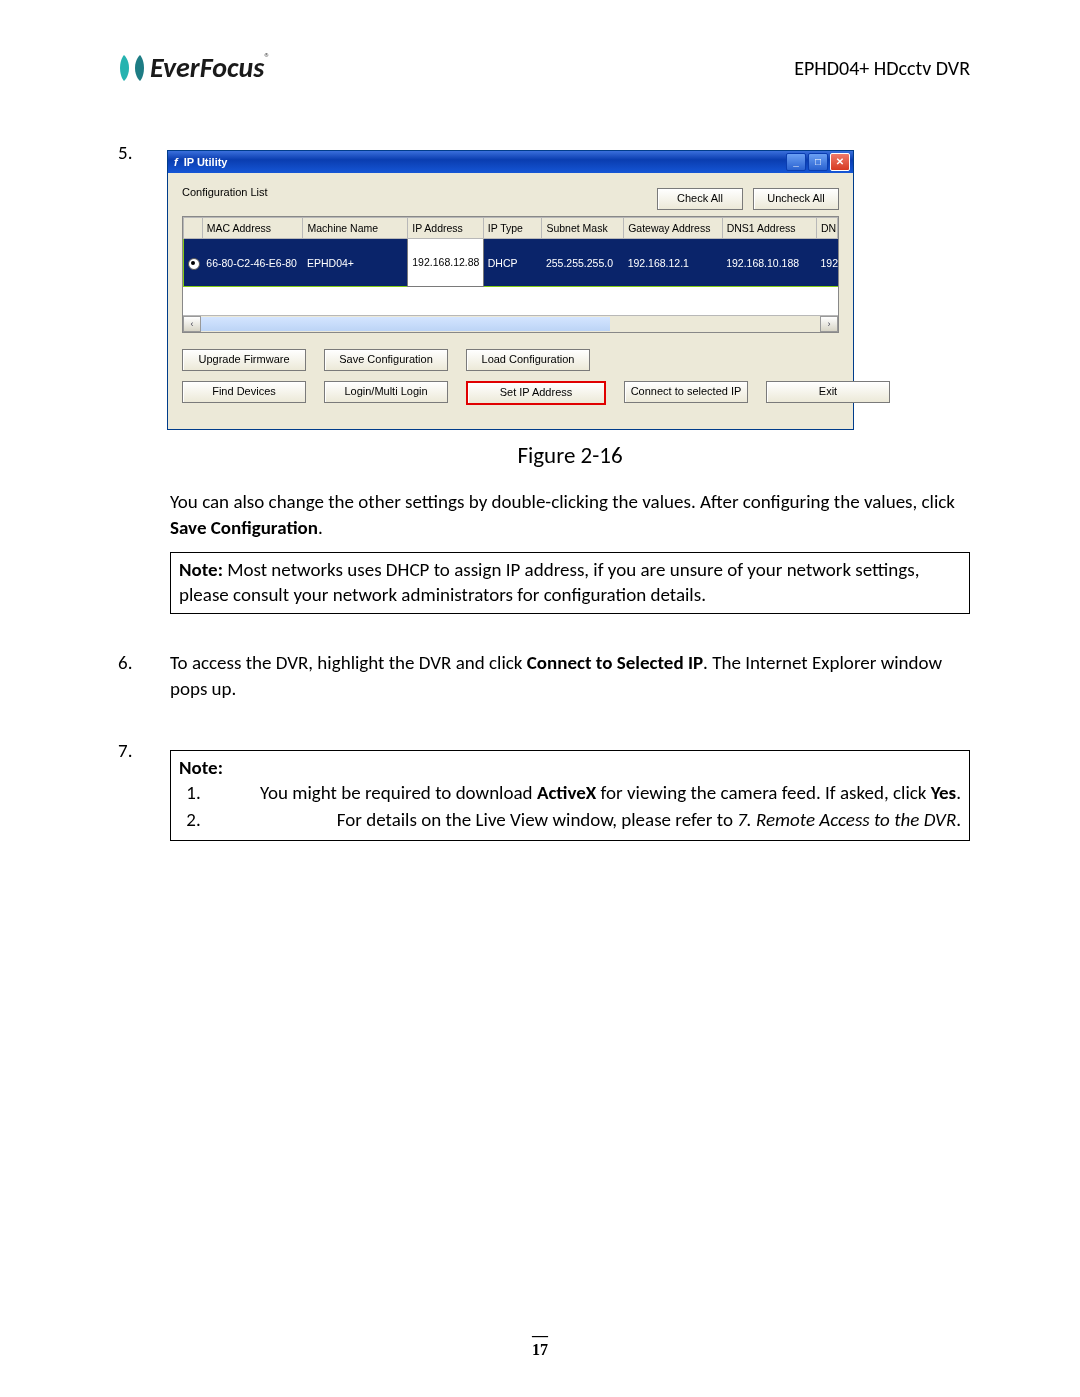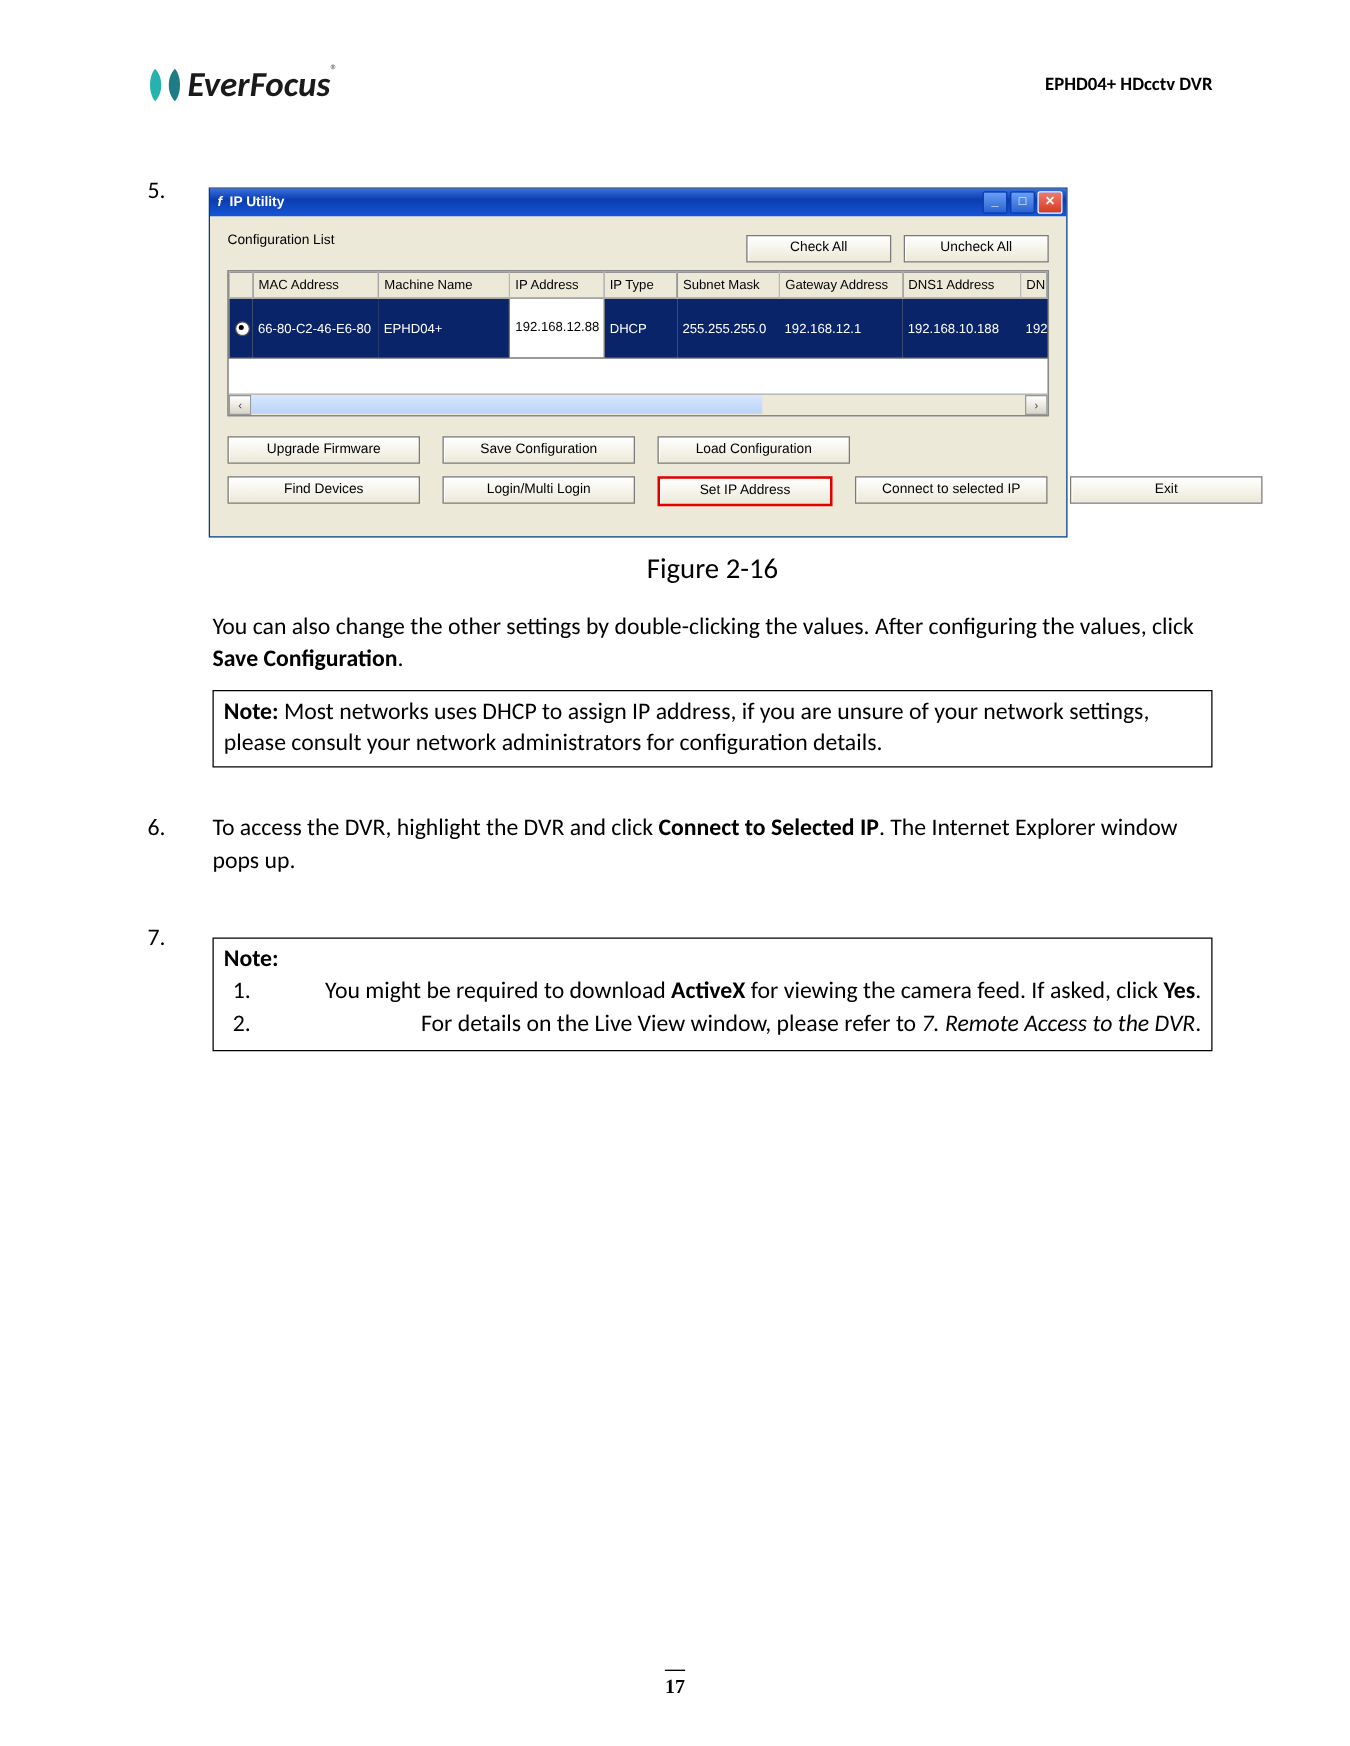--- a/index.html
+++ b/index.html
@@ -3,21 +3,21 @@
 <meta charset="utf-8">
 <style>
   html,body{margin:0;padding:0;background:#fff;font-family:Calibri,"Segoe UI",Arial,sans-serif;color:#000;}
   .page{width:1080px;height:1397px;position:relative;box-sizing:border-box;padding:50px 110px 0 118px;}
   .header{display:flex;justify-content:space-between;align-items:center;margin-bottom:55px;}
   .logo{display:flex;align-items:center;gap:4px;}
   .logo-mark{width:28px;height:30px;position:relative;}
   .logo-mark svg{display:block;}
   .logo-text{font-size:28px;font-weight:700;font-style:italic;letter-spacing:0px;color:#1a1a1a;}
   .logo-r{font-size:12px;vertical-align:top;font-style:normal;font-weight:400;color:#555;}
-  .product{font-size:15px;font-weight:700;color:#000;}
+  .product{font-size:20px;font-weight:400;color:#000;}
   .body ol{list-style:none;margin:0;padding:0;}
   .body li.step{display:flex;gap:34px;margin-bottom:36px;font-size:19px;line-height:1.35;}
   .step-num{width:18px;flex:0 0 18px;text-align:left;}
   .step-content{flex:1;}
   .step-content b{font-weight:700;}
   .figure{margin:10px 0 8px -3px;}
   .fig-caption{text-align:center;font-size:23px;margin:10px 0 18px;}
   .note-box{border:1px solid #000;padding:4px 8px 6px;margin-top:12px;font-size:19px;line-height:1.32;background:#fff;}
   .note-box ol.inner{list-style:decimal;margin:0 0 0 26px;padding:0;text-align:right;}
   .note-box ol.inner li{display:list-item;margin:0 0 2px 0;padding-left:8px;}
@@ -28,22 +28,22 @@
   .win{width:685px;border:1px solid #003c8a;background:#ece9d8;font-family:Tahoma,Arial,sans-serif;font-size:11px;color:#000;}
   .titlebar{height:22px;background:linear-gradient(#3a6fdc,#0a3db0 40%,#1556d6);display:flex;align-items:center;justify-content:space-between;padding:0 3px 0 6px;color:#fff;}
   .titlebar .t-left{display:flex;align-items:center;gap:6px;font-weight:700;}
   .titlebar .t-left .t-icon{font-style:italic;font-weight:900;color:#fff;}
   .win-controls{display:flex;gap:2px;}
   .wc{width:18px;height:16px;border:1px solid #0a3db0;background:linear-gradient(#6aa0f4,#2a62d0);border-radius:2px;display:flex;align-items:center;justify-content:center;color:#fff;font-size:10px;font-weight:700;}
   .wc.close{background:linear-gradient(#f07a6a,#d63a22);border-color:#fff;}
   .win-body{padding:12px 14px 14px;}
   .cfg-label{font-size:11px;margin-bottom:6px;}
   .top-buttons{display:flex;gap:10px;justify-content:flex-end;margin-top:-18px;margin-bottom:6px;}
-  .xpbtn{min-width:80px;height:20px;border:1px solid #7a7a7a;background:linear-gradient(#fff,#ece9d8);font-size:11px;display:flex;align-items:center;justify-content:center;padding:0 17px;box-shadow:inset 1px 1px 0 #fff;}
-  .table-wrap{border:1px solid #888;background:#737373;margin-top:2px;}
+  .xpbtn{min-width:80px;height:20px;border:1px solid #7a7a7a;background:linear-gradient(#fff,#ece9d8);font-size:11px;display:flex;align-items:center;justify-content:center;padding:0 2px;box-shadow:inset 1px 1px 0 #fff;}
+  .table-wrap{border:1px solid #888;background:#84cc16;margin-top:2px;}
   table.grid{width:100%;border-collapse:collapse;table-layout:fixed;}
   table.grid th{background:#ece9d8;border:1px solid #b8b8b8;font-weight:400;font-size:10.5px;text-align:left;padding:2px 4px;height:16px;overflow:hidden;white-space:nowrap;}
   table.grid td{background:#0a246a;color:#fff;font-size:10.5px;padding:16px 4px;height:15px;overflow:hidden;white-space:nowrap;}
   table.grid td.ip-edit{background:#fff;color:#000;border:1px solid #7a7a7a;}
   .grid-space{height:28px;background:#fff;}
   .hscroll{height:16px;background:#ece9d8;display:flex;align-items:center;border-top:1px solid #b8b8b8;}
   .hscroll .arrow{width:16px;height:14px;border:1px solid #999;background:linear-gradient(#fff,#d8d5c6);display:flex;align-items:center;justify-content:center;font-size:9px;color:#445;}
   .hscroll .track{flex:1;background:linear-gradient(#d4e5ff,#bcd4f6);height:14px;}
   .hscroll .track2{width:210px;background:#ece9d8;height:14px;}
   .btn-rows{margin-top:16px;}

